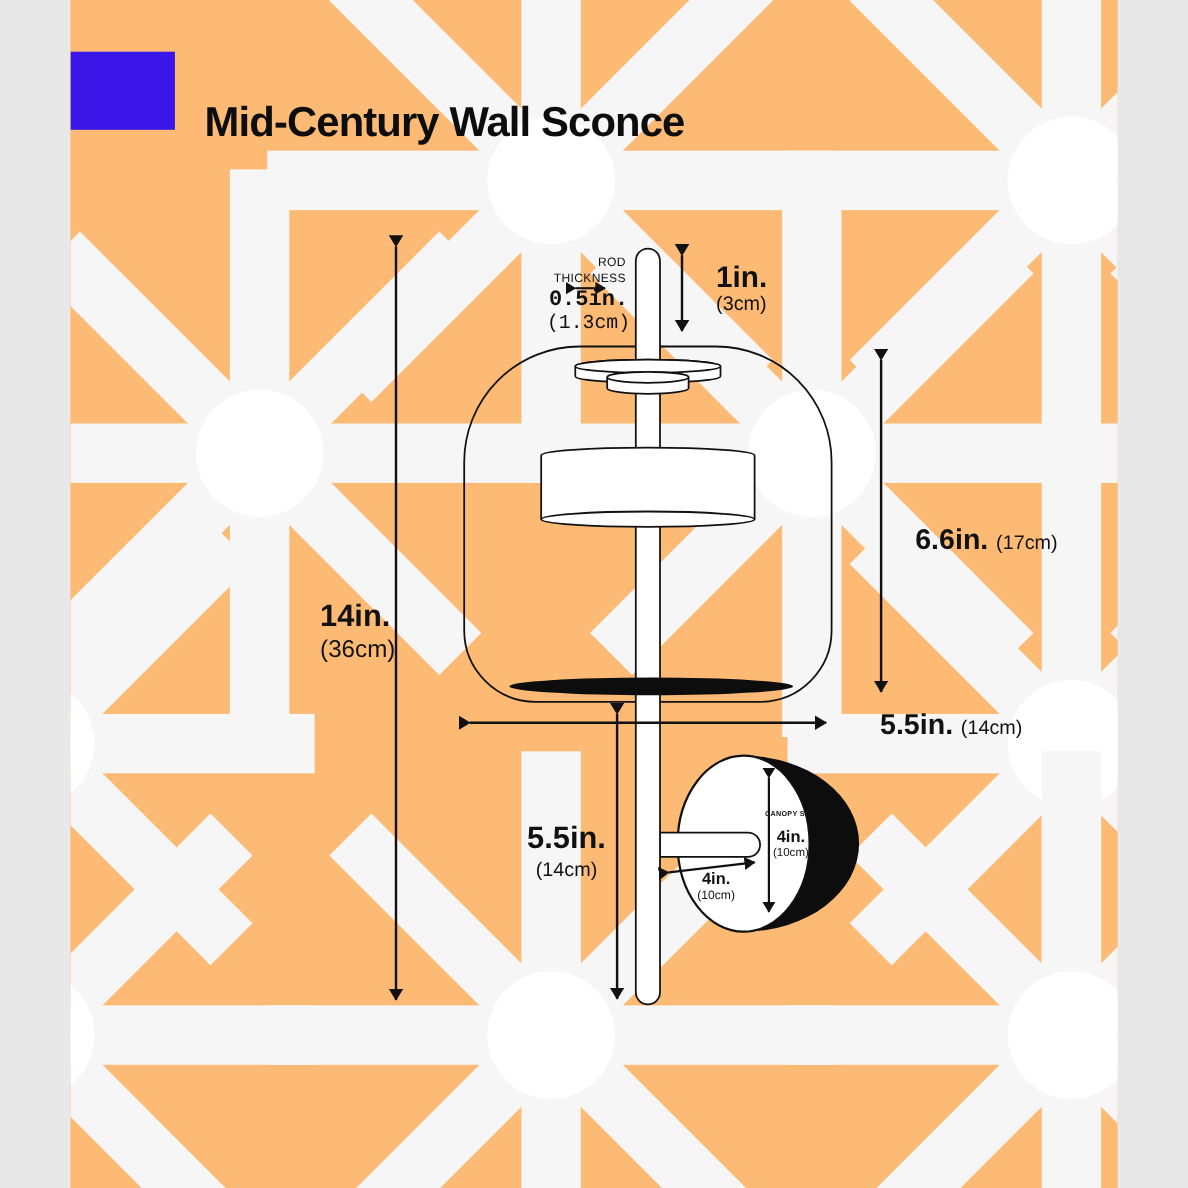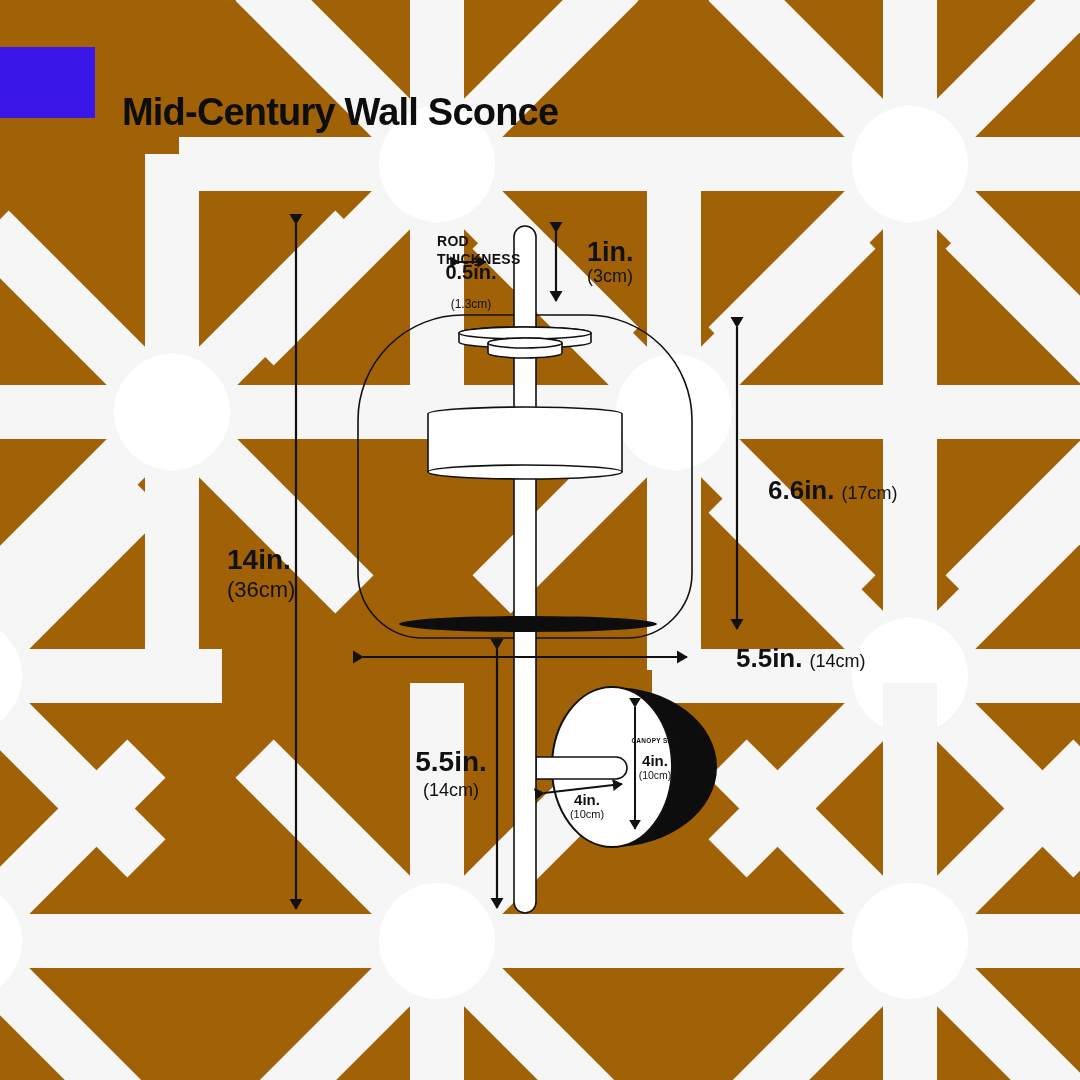--- a/index.html
+++ b/index.html
@@ -1,19 +1,19 @@
 <!DOCTYPE html>
 <html><head>
 <meta charset="utf-8">
 <style>
   html,body{margin:0;padding:0;background:#e8e8e8;}
   .page{
     position:relative;
-    width:1080px;height:1080px;
-    background:#a16207;
+    width:952px;height:1080px;
+    background:#fdba74;
     overflow:hidden;
     font-family:"Liberation Sans", sans-serif;
     color:#0d0d0d;
     margin:0 auto;
   }
   .layer{position:absolute;left:0;top:0;width:1080px;height:1080px;}
   
   .brand-block{
     position:absolute;left:0;top:47px;width:95px;height:71px;
     background:#3A16E8;
@@ -33,26 +33,26 @@
   .dim-overall{left:202px;top:545px;margin-left:25px;}
   .dim-overall .in{font-size:28px;}
   .dim-overall .cm{font-size:22px;margin-top:3px;}
 
   .dim-rod-top{left:587px;top:238px;}
   .dim-rod-top .in{font-size:27px;}
   .dim-rod-top .cm{font-size:18px;margin-top:0;}
 
   .rod-thickness-caption{
     position:absolute;left:437px;top:233px;width:68px;
-    font-size:14px;font-weight:700;letter-spacing:.3px;
-    text-align:left;line-height:1.25;color:#111;
+    font-size:11px;font-weight:400;letter-spacing:.3px;
+    text-align:right;line-height:1.25;color:#111;
   }
-  .dim-rod-thickness{left:432px;top:262px;width:78px;text-align:left;align-items:center;}
+  .dim-rod-thickness{left:432px;top:262px;width:78px;text-align:left;align-items:center;font-family:Liberation Mono, monospace;}
   .dim-rod-thickness .in{font-size:20px;}
-  .dim-rod-thickness .cm{font-size:12px;margin-top:14px;}
+  .dim-rod-thickness .cm{font-size:18px;margin-top:1px;}
 
   .dim-shade-height{left:768px;top:476px;}
   .dim-shade-height .in{font-size:26px;}
   .dim-shade-height .cm{font-size:18px;}
 
   .dim-shade-width{left:736px;top:644px;}
   .dim-shade-width .in{font-size:26px;}
   .dim-shade-width .cm{font-size:18px;}
 
   .dim-rod-drop{left:403px;top:747px;width:96px;text-align:center;align-items:center;}

